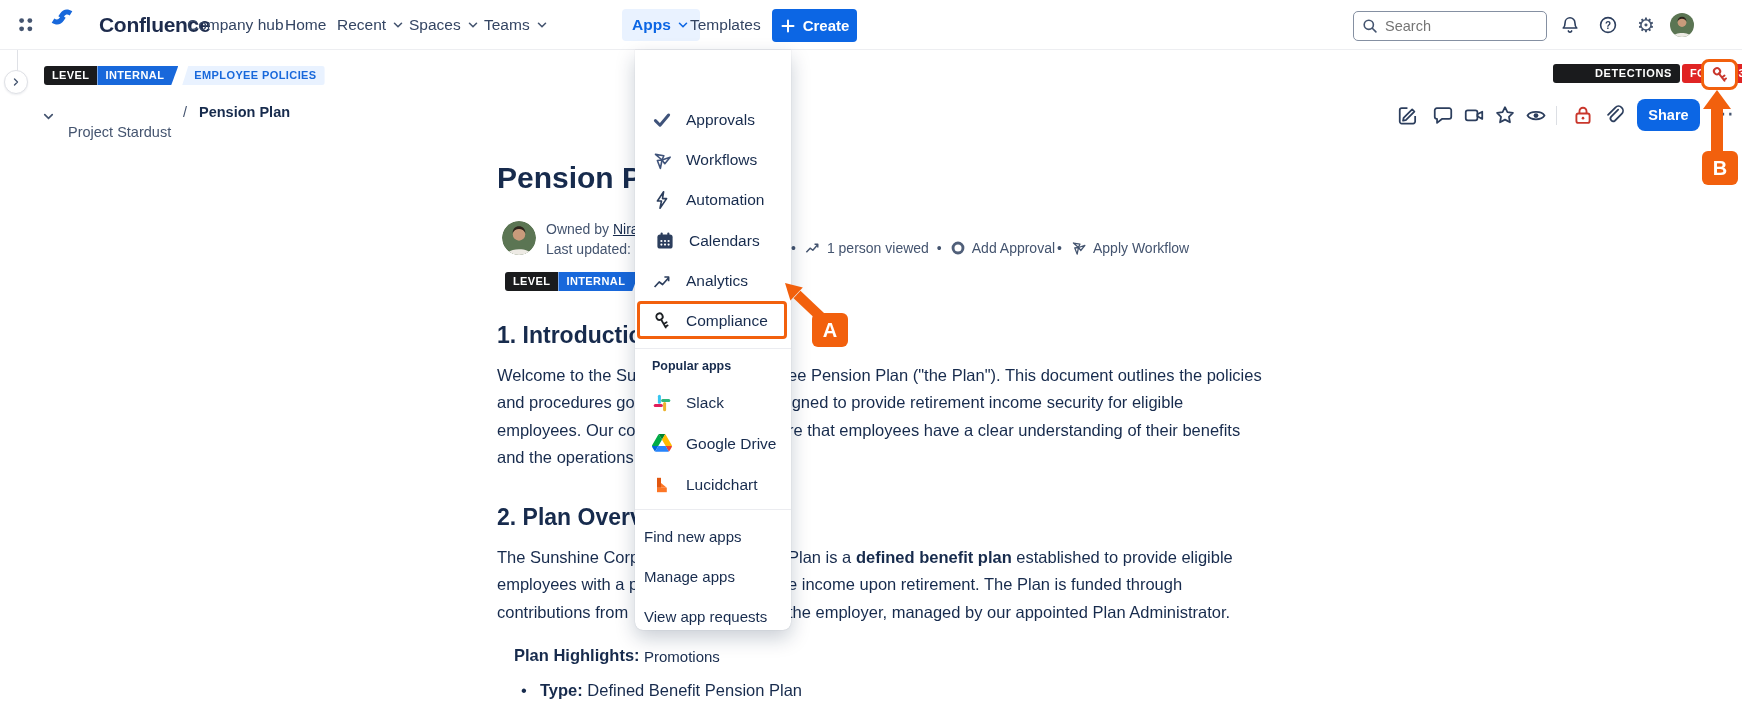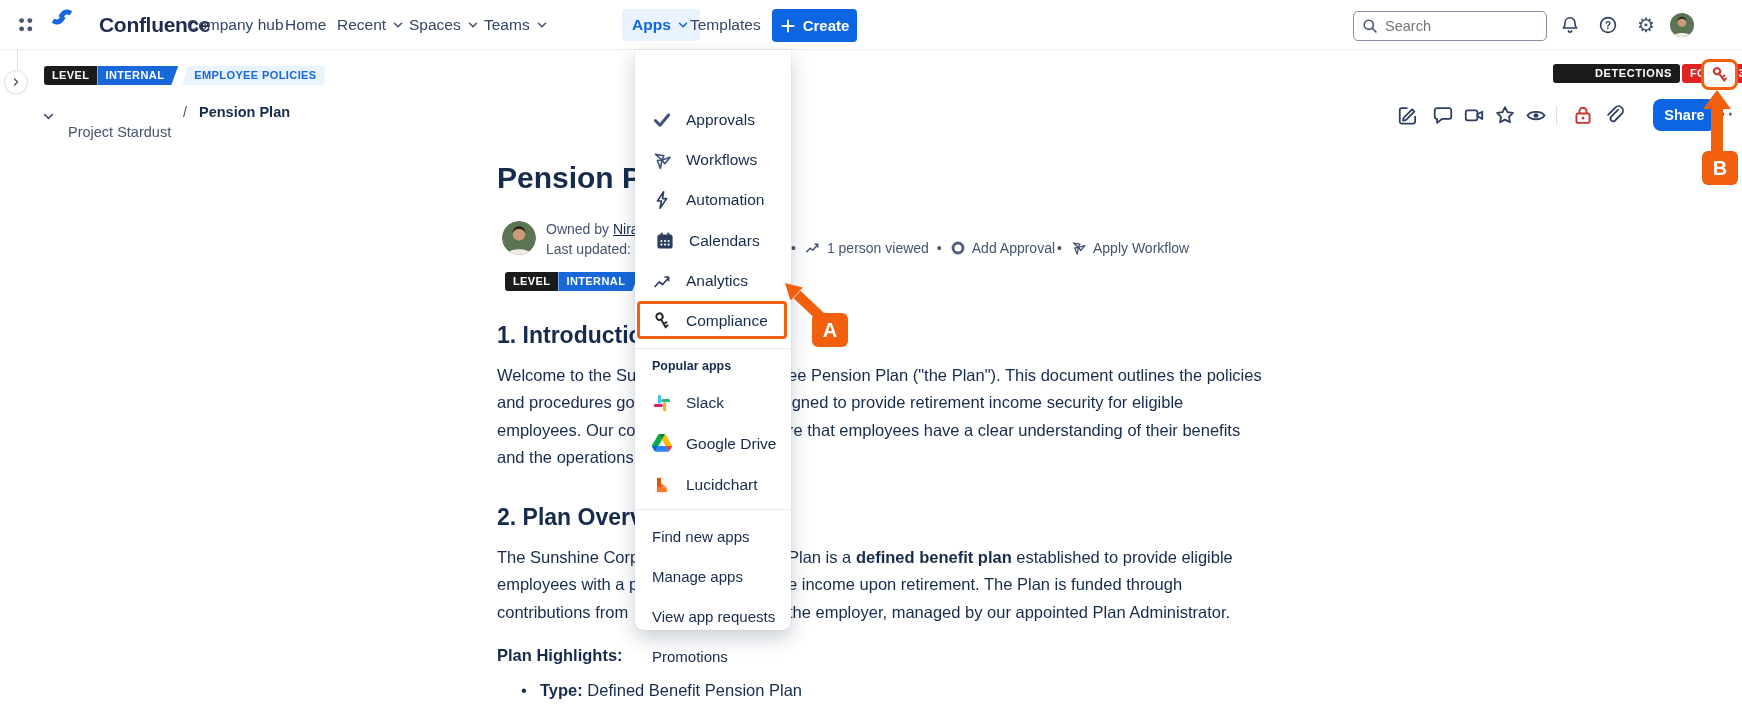--- a/index.html
+++ b/index.html
@@ -29,48 +29,48 @@
   .chip-lightblue{background:#E9F2FF;color:var(--brand);border-radius:0 3px 3px 0;clip-path:polygon(6px 0,100% 0,100% 100%,0 100%);padding-left:12px;}
   .chip-red{background:#E02424;color:#fff;border-radius:3px;}
   .chip-solo-black{background:#1A1B1D;color:#fff;border-radius:3px;padding-left:42px;}
   .keybox{position:absolute;left:1701px;top:59px;width:37px;height:31px;background:#fff;border:3px solid var(--annot);border-radius:8px;display:flex;align-items:center;justify-content:center;cursor:pointer;}
 
   
   .crumb{position:absolute;top:104px;font-size:14.5px;color:var(--sub);white-space:nowrap;cursor:pointer;}
   .crumb.current{color:var(--ink);font-weight:bold;cursor:default;}
   .tool-icon{position:absolute;top:103px;width:24px;height:24px;display:flex;align-items:center;justify-content:center;cursor:pointer;}
   .tool-divider{position:absolute;left:1556px;top:106px;width:1px;height:19px;background:#DCDFE4;}
-  .share-btn{position:absolute;left:1637px;top:99px;width:63px;height:32px;background:var(--blue);color:#fff;border:none;border-radius:8px;font-size:14.5px;font-weight:bold;cursor:pointer;font-family:inherit;margin-left:16px;}
+  .share-btn{position:absolute;left:1637px;top:99px;width:63px;height:32px;background:var(--blue);color:#fff;border:none;border-radius:8px;font-size:14.5px;font-weight:bold;cursor:pointer;font-family:inherit;}
   .more-btn{position:absolute;left:1712px;top:99px;width:30px;height:30px;font-size:22px;color:var(--sub);overflow:hidden;cursor:pointer;line-height:30px;}
 
   
   .page-title{position:absolute;left:497px;top:161px;font-size:30px;font-weight:bold;color:var(--ink);white-space:nowrap;}
   .byline-avatar{position:absolute;left:502px;top:221px;width:34px;height:34px;border-radius:50%;overflow:hidden;cursor:pointer;}
   .byline-l1{position:absolute;left:546px;top:221px;font-size:14px;color:var(--sub);white-space:nowrap;}
   .byline-l1 a{color:var(--ink);text-decoration:underline;cursor:pointer;}
   .byline-l2{position:absolute;left:546px;top:241px;font-size:14px;color:var(--sub);white-space:nowrap;}
   .byline-meta{position:absolute;left:791px;top:239px;font-size:14px;color:var(--sub);display:flex;align-items:center;gap:8px;white-space:nowrap;}
   .meta-link{display:flex;align-items:center;gap:6px;cursor:pointer;color:var(--sub);}
   .badges2{position:absolute;left:505px;top:272px;display:flex;align-items:center;}
   .h2{position:absolute;left:497px;font-size:23px;font-weight:bold;color:var(--ink);white-space:nowrap;}
   .pline{position:absolute;left:497px;width:765px;height:28px;font-size:16.5px;color:var(--ink);}
   .pline .lfrag{position:absolute;left:0;top:0;white-space:nowrap;}
   .pline .rfrag{position:absolute;left:291px;top:0;white-space:nowrap;}
   .bold{font-weight:bold;}
-  .highlights{position:absolute;left:497px;top:646px;font-size:16.5px;font-weight:bold;color:var(--ink);}
+  .highlights{position:absolute;left:514px;top:646px;font-size:16.5px;font-weight:bold;color:var(--ink);}
   .bullet-dot{position:absolute;left:521px;top:681px;font-size:16.5px;color:var(--ink);}
   .bullet-text{position:absolute;left:540px;top:681px;font-size:16.5px;color:var(--ink);white-space:nowrap;}
 
   
   .apps-menu{position:absolute;left:635px;top:50px;width:156px;height:580px;background:#fff;border-radius:0 0 8px 8px;box-shadow:0 8px 20px rgba(9,30,66,.22),0 0 1px rgba(9,30,66,.25);z-index:10;}
   .menu-item{position:absolute;left:0;width:100%;height:36px;display:flex;align-items:center;gap:14px;padding-left:17px;cursor:pointer;}
   .mi-label{font-size:15.5px;color:var(--ink);white-space:nowrap;}
   .menu-divider{position:absolute;left:0;width:100%;height:1px;background:#EBECF0;}
   .menu-group-label{position:absolute;left:17px;font-size:12.5px;font-weight:bold;color:var(--ink);}
-  .menu-link{position:absolute;left:0;width:100%;height:36px;line-height:36px;padding-left:17px;font-size:15px;color:var(--ink);cursor:pointer;white-space:nowrap;}
+  .menu-link{position:absolute;left:0;width:100%;height:36px;line-height:36px;padding-left:9px;font-size:15px;color:var(--ink);cursor:pointer;white-space:nowrap;}
   .compliance-ring{position:absolute;left:2px;top:251px;width:150px;height:38px;border:3px solid var(--annot);border-radius:4px;pointer-events:none;}
 
   
   .annot-box{position:absolute;width:36px;height:34px;background:var(--annot);border-radius:6px;color:#fff;font-size:20px;font-weight:bold;display:flex;align-items:center;justify-content:center;z-index:60;}
   .annot-svg{position:absolute;left:0;top:0;width:1742px;height:715px;pointer-events:none;z-index:55;}
 </style>
 </head>
 <body>
 
 <div class="stage">

